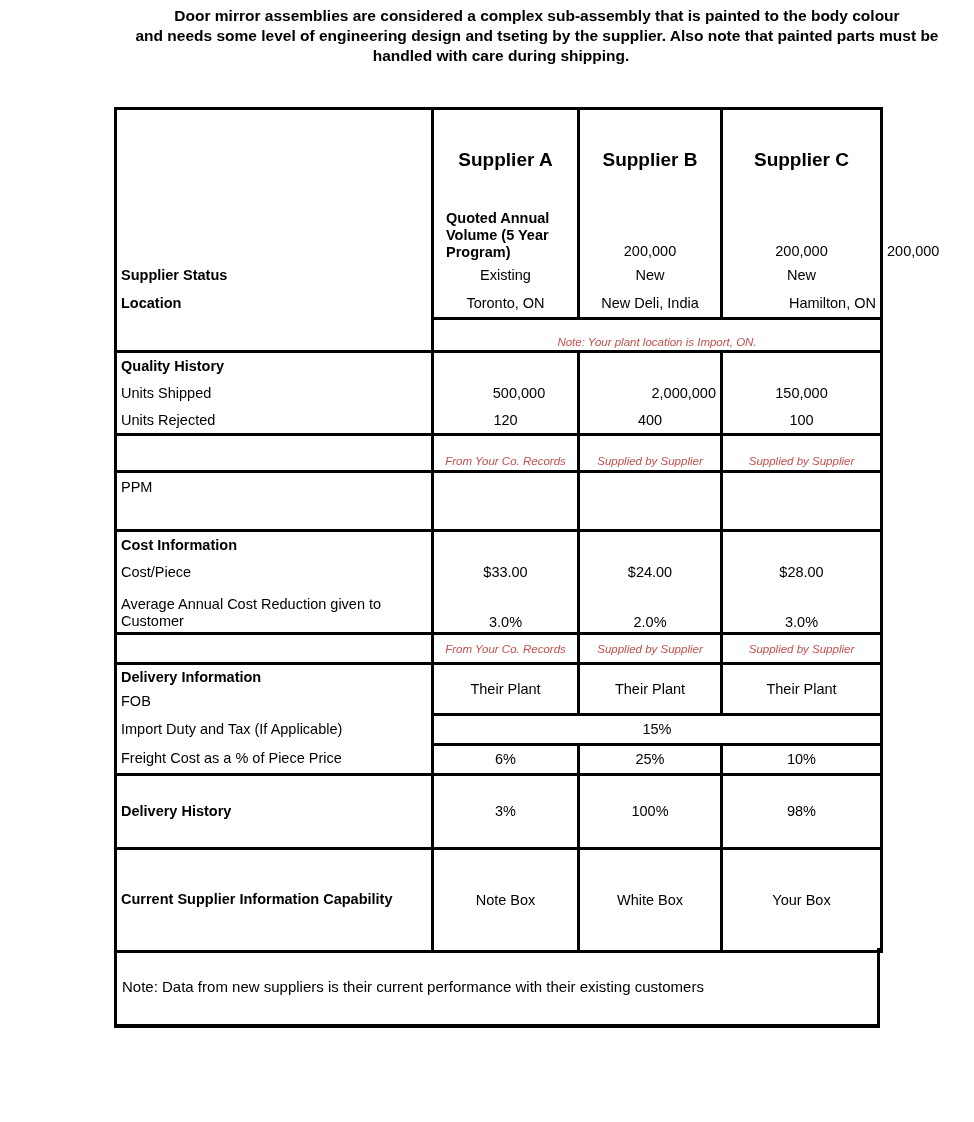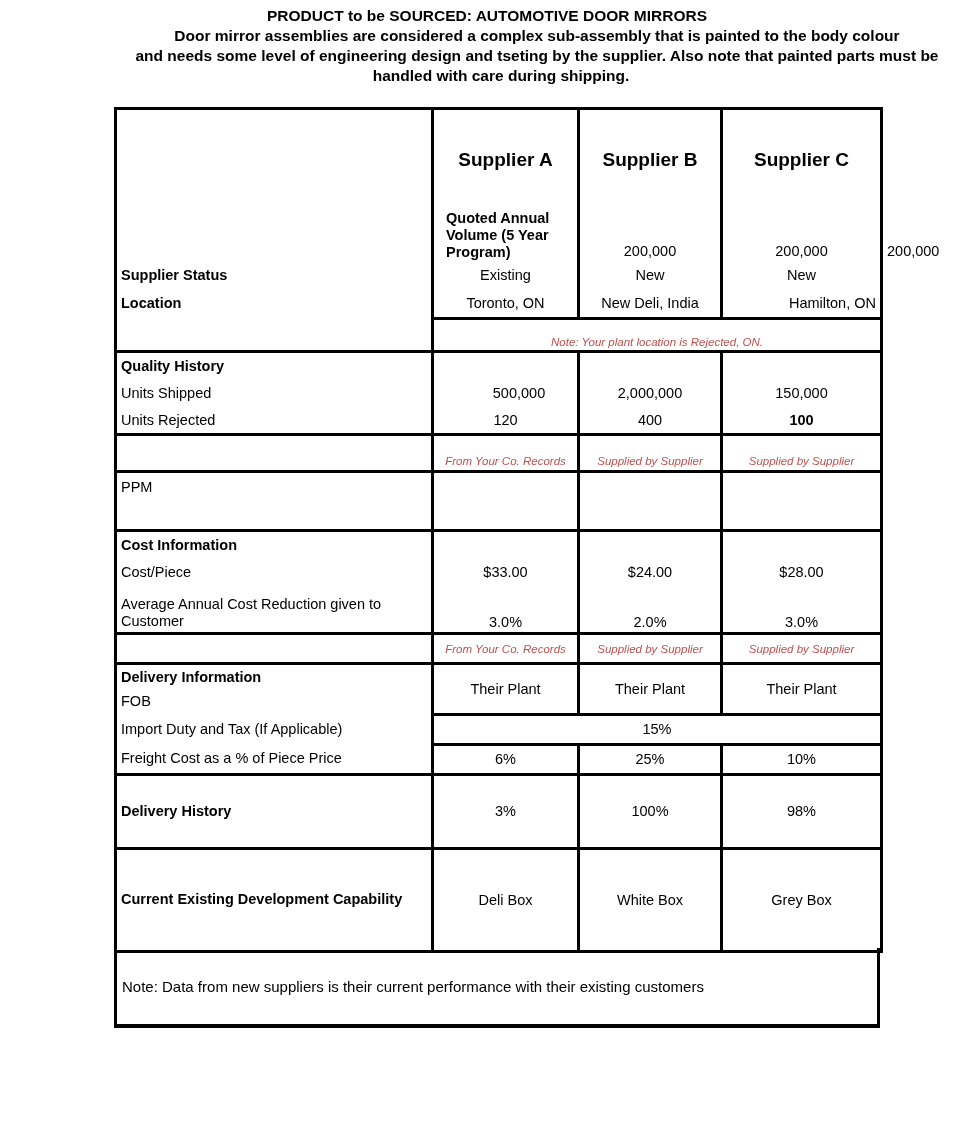--- a/index.html
+++ b/index.html
@@ -113,21 +113,20 @@
     display: flex;
     align-items: center;
     font-size: 15px;
     padding-left: 5px;
   }
 </style>
 </head>
 <body>
 
 <div id="header-block">
-  <div id="header-title">PRODUCT to be SOURCED: AUTOMOTIVE DOOR MIRRORS</div>
   <div id="header-desc">
     <div>Door mirror assemblies are considered a complex sub-assembly that is painted to the body colour</div>
     <div>and needs some level of engineering design and tseting by the supplier. Also note that painted parts must be</div>
     <div style="width:974px;">handled with care during shipping.</div>
   </div>
 </div>
 
 <div id="sourcing-table-wrap">
 <table class="srt">
   <colgroup>
@@ -161,42 +160,42 @@
 
     <tr>
       <td class="thick-l nob-t nob-b lbl-cell bold" style="height:29px;">Location</td>
       <td class="thick-l nob-t thick-b thick-r ctr" style="height:29px;">Toronto, ON</td>
       <td class="nob-t thick-b thick-r ctr" style="height:29px;">New Deli, India</td>
       <td class="nob-t thick-b outer-right ctr" style="height:29px;text-align:right;">Hamilton, ON</td>
     </tr>
 
     <tr>
       <td class="thick-l nob-t thick-b lbl-cell" style="height:28px;"></td>
-      <td colspan="3" class="thick-l nob-t thick-b outer-right note-red" style="height:28px;vertical-align:bottom;padding-bottom:2px;">Note: Your plant location is Rejected, ON.</td>
+      <td colspan="3" class="thick-l nob-t thick-b outer-right note-red" style="height:28px;vertical-align:bottom;padding-bottom:2px;">Note: Your plant location is Import, ON.</td>
     </tr>
 
     <tr>
       <td class="thick-l nob-t nob-b lbl-cell bold" style="height:26px;">Quality History</td>
       <td class="thick-l nob-t nob-b thick-r" style="height:26px;"></td>
       <td class="nob-t nob-b thick-r" style="height:26px;"></td>
       <td class="nob-t nob-b outer-right" style="height:26px;"></td>
     </tr>
 
     <tr>
       <td class="thick-l nob-t nob-b lbl-cell" style="height:27px;">Units Shipped</td>
       <td class="thick-l nob-t nob-b thick-r ctr" style="height:27px;padding-left:31px;">500,000</td>
-      <td class="nob-t nob-b thick-r ctr" style="height:27px;">2,000,000</td>
+      <td class="nob-t nob-b thick-r ctr" style="height:27px;text-align:right;">2,000,000</td>
       <td class="nob-t nob-b outer-right ctr" style="height:27px;">150,000</td>
     </tr>
 
     <tr>
       <td class="thick-l nob-t thick-b lbl-cell" style="height:27px;">Units Rejected</td>
       <td class="thick-l nob-t thick-b thick-r ctr" style="height:27px;">120</td>
       <td class="nob-t thick-b thick-r ctr" style="height:27px;margin-left:28px;">400</td>
-      <td class="nob-t thick-b outer-right ctr" style="height:27px;font-weight:bold;">100</td>
+      <td class="nob-t thick-b outer-right ctr" style="height:27px;">100</td>
     </tr>
 
     <tr>
       <td class="thick-l nob-t thick-b lbl-cell" style="height:31px;"></td>
       <td class="thick-l nob-t thick-b thick-r note-red" style="height:31px;vertical-align:bottom;padding-bottom:3px;">From Your Co. Records</td>
       <td class="nob-t thick-b thick-r note-red" style="height:31px;vertical-align:bottom;padding-bottom:3px;">Supplied by Supplier</td>
       <td class="nob-t thick-b outer-right note-red" style="height:31px;vertical-align:bottom;padding-bottom:3px;">Supplied by Supplier</td>
     </tr>
 
     <tr>
@@ -258,24 +257,24 @@
     </tr>
 
     <tr>
       <td class="thick-l nob-t thick-b lbl-cell bold" style="height:71px;">Delivery History</td>
       <td class="thick-l nob-t thick-b thick-r ctr" style="height:71px;">3%</td>
       <td class="nob-t thick-b thick-r ctr" style="height:71px;">100%</td>
       <td class="nob-t thick-b outer-right ctr" style="height:71px;">98%</td>
     </tr>
 
     <tr>
-      <td class="thick-l nob-t outer-bottom lbl-cell bold tight" style="height:100px;">Current Existing Development Capability</td>
-      <td class="thick-l nob-t outer-bottom thick-r ctr" style="height:100px;">Deli Box</td>
+      <td class="thick-l nob-t outer-bottom lbl-cell bold tight" style="height:100px;">Current Supplier Information Capability</td>
+      <td class="thick-l nob-t outer-bottom thick-r ctr" style="height:100px;">Note Box</td>
       <td class="nob-t outer-bottom thick-r ctr" style="height:100px;">White Box</td>
-      <td class="nob-t outer-bottom outer-right ctr" style="height:100px;">Grey Box</td>
+      <td class="nob-t outer-bottom outer-right ctr" style="height:100px;">Your Box</td>
     </tr>
 
   </tbody>
 </table>
 </div>
 
 <div id="bottom-note">
   <span>Note: Data from new suppliers is their current performance with their existing customers</span>
 </div>
 

